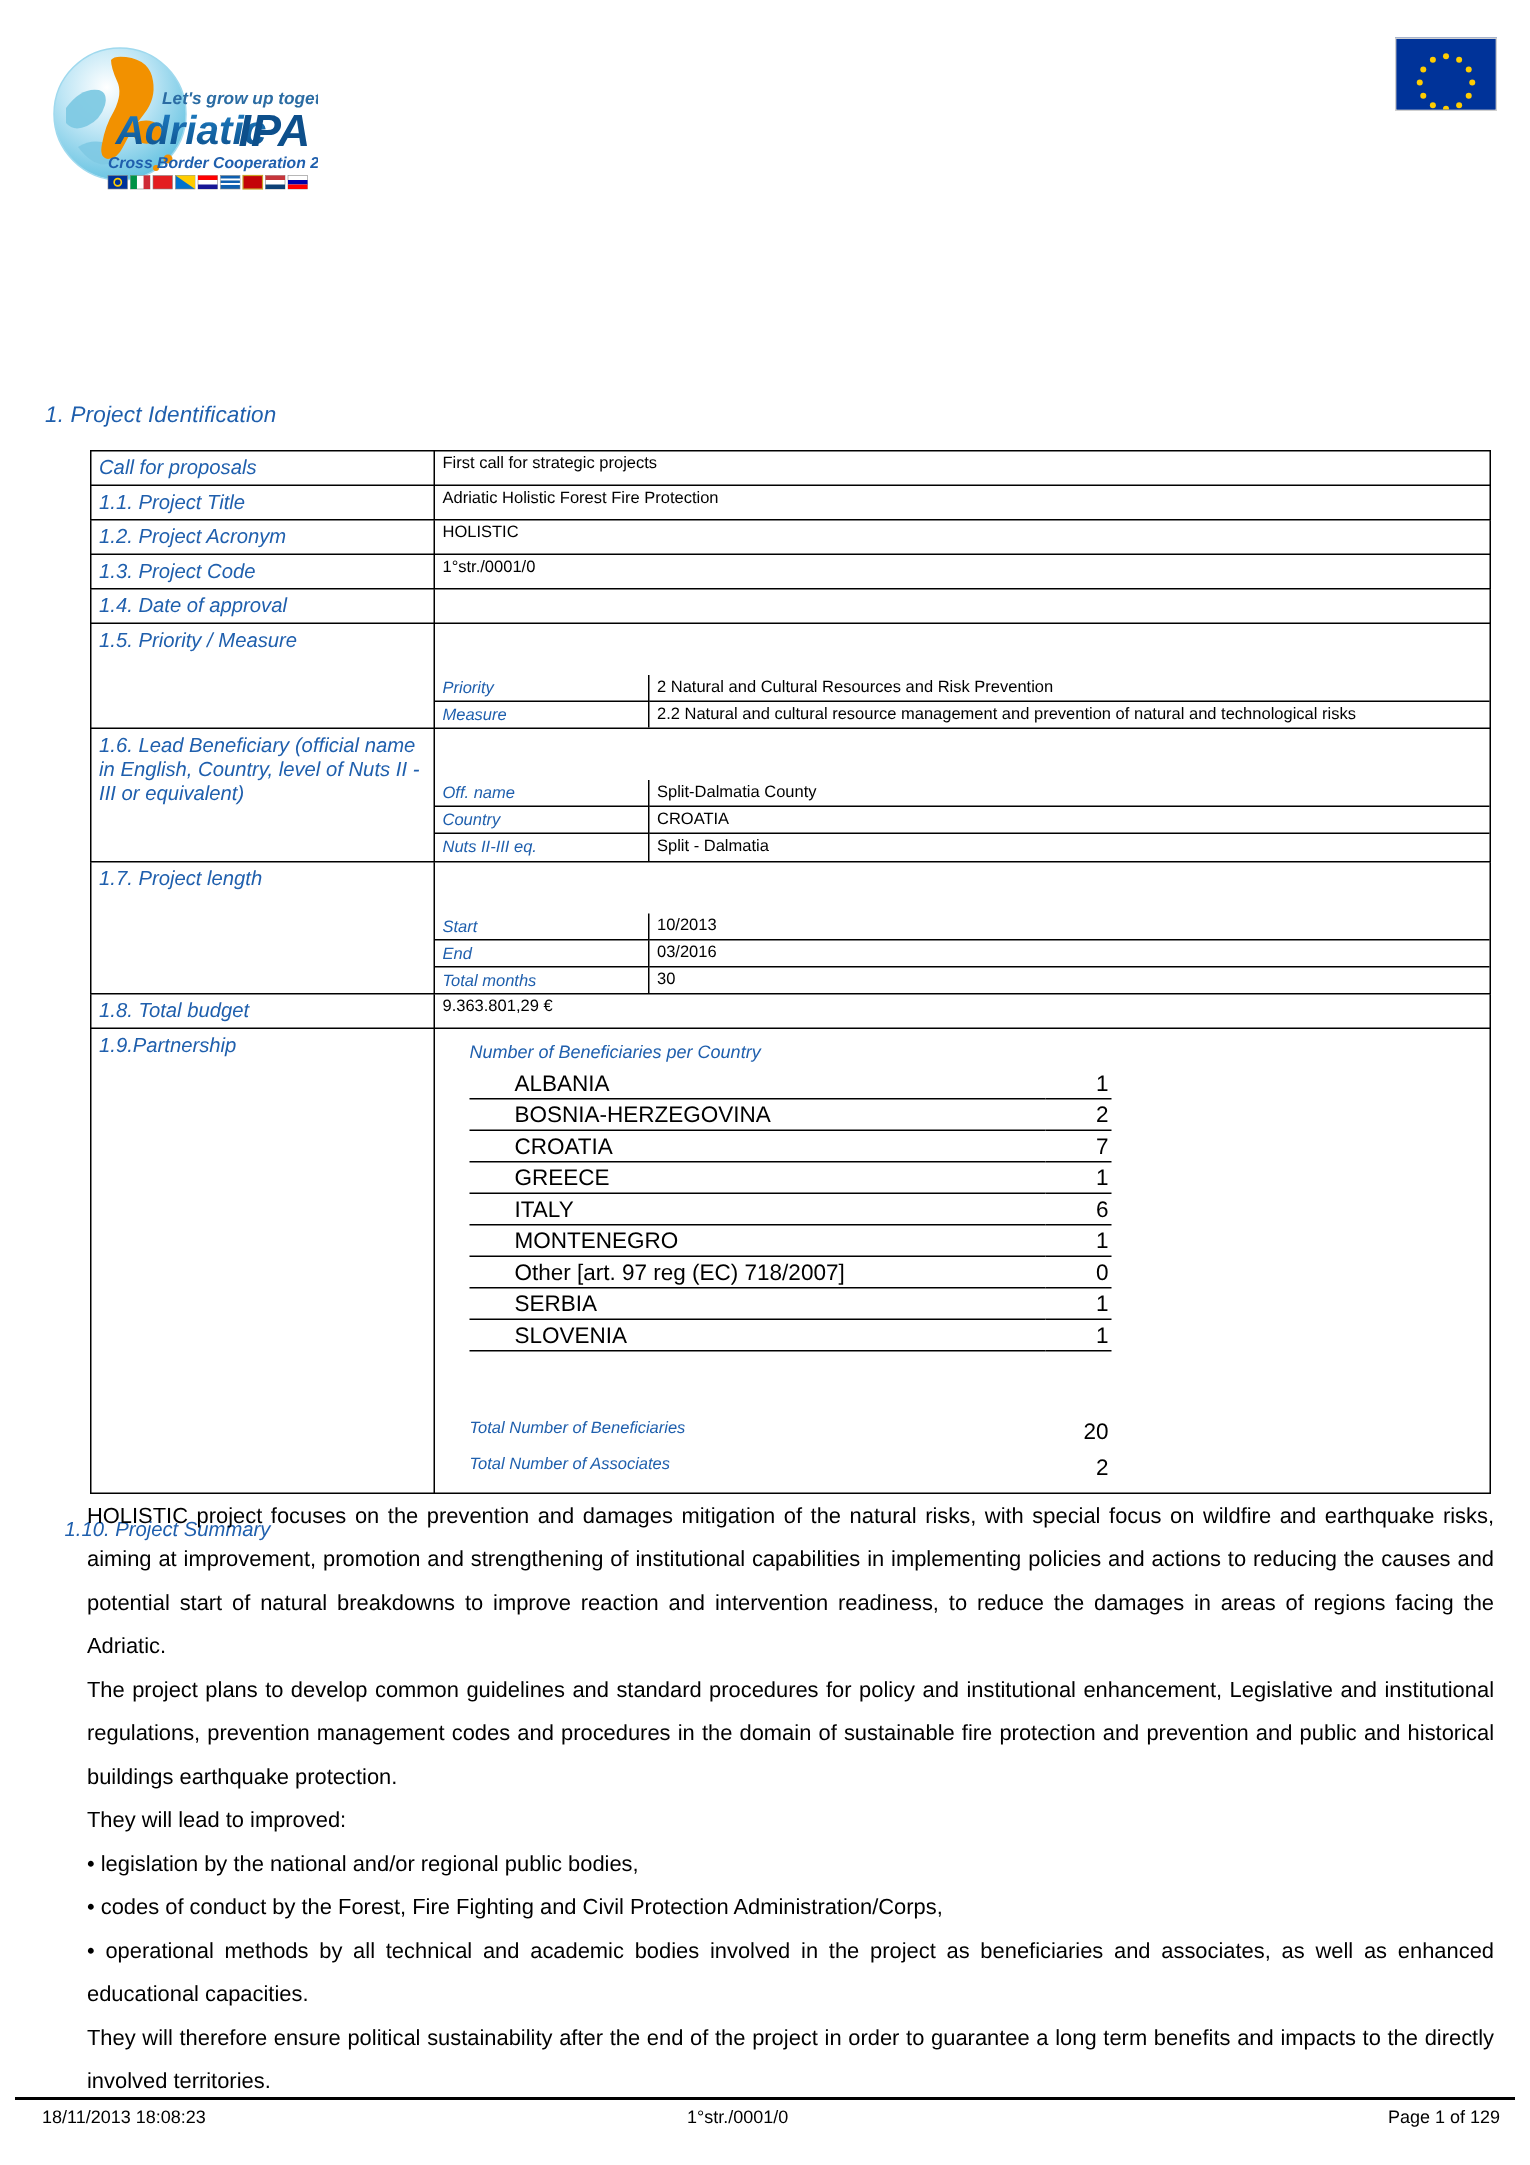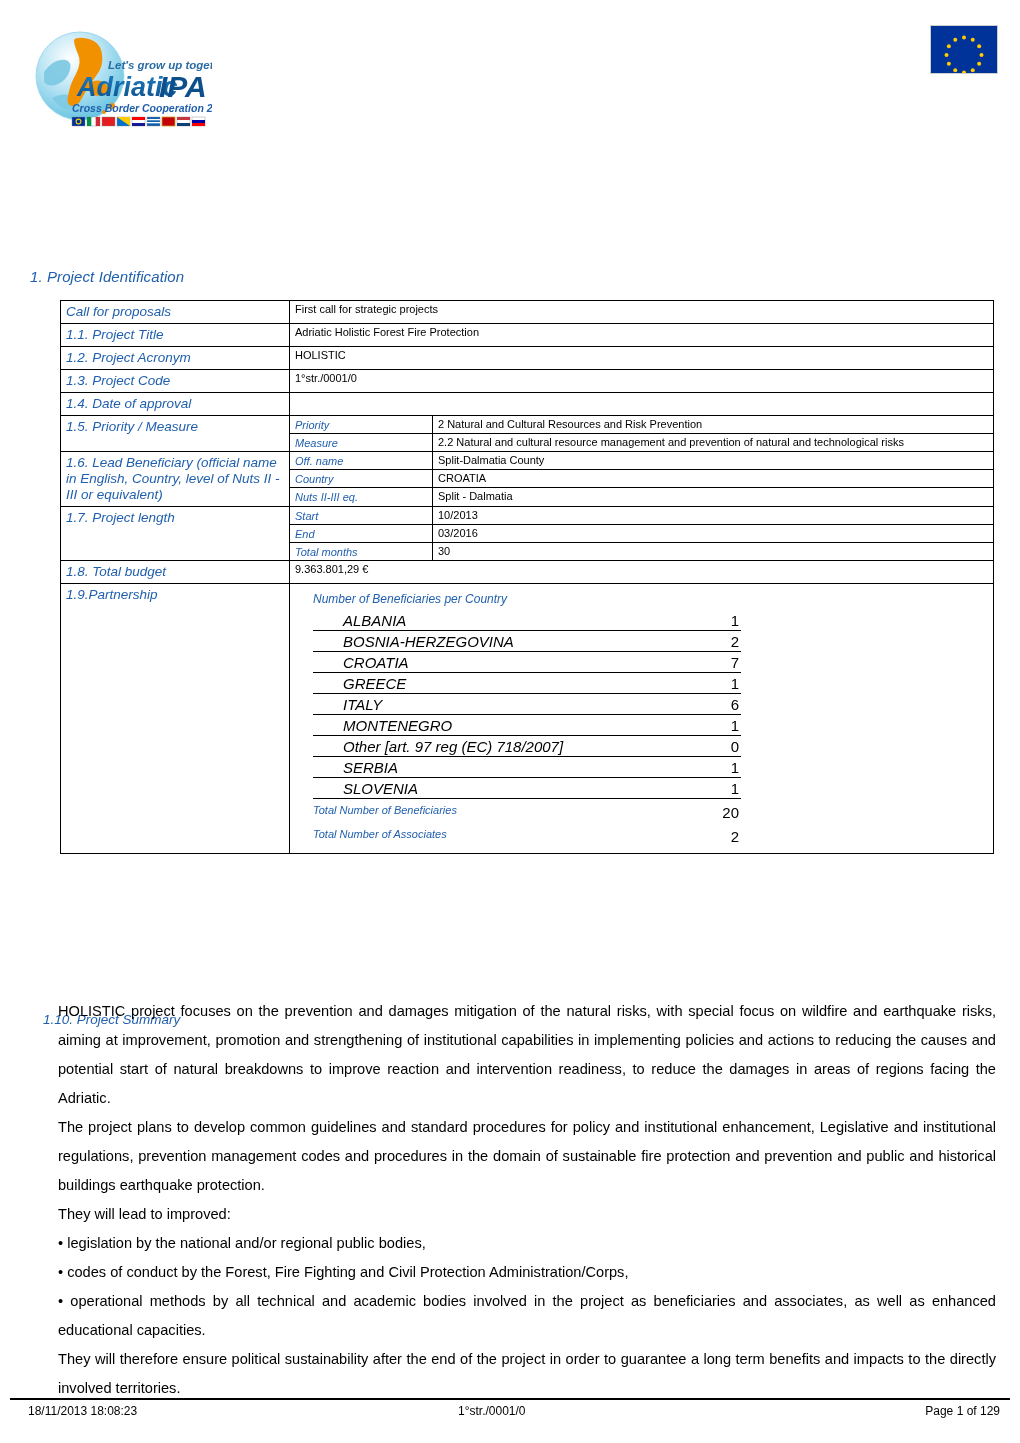--- a/index.html
+++ b/index.html
@@ -43,37 +43,37 @@
     color:#000;font-size:11px;font-style:normal;
     padding:2px 4px 2px 5px;line-height:1.2;
   }
   .sublbl{
     color:#1F5FAD;font-style:italic;font-size:11px;
     padding:3px 4px 1px 5px;line-height:1.15;
   }
   .cw-lbl{width:228px;margin-top:24px;}
 
   
-  table.sub{width:100%;border-collapse:collapse;table-layout:fixed;}
+  table.sub{width:100%;border-collapse:collapse;table-layout:fixed;margin-top:34px;}
   table.sub td{border:none;padding:0;}
   table.sub tr td.s-l{
     width:142px;border-right:1px solid #000;border-bottom:1px solid #000;
     vertical-align:top;
   }
   table.sub tr td.s-v{border-bottom:1px solid #000;vertical-align:top;}
   table.sub tr:last-child td{border-bottom:none;}
 
   
   .partner-box{padding:8px 5px 6px 5px;}
   .partner-cap{color:#1F5FAD;font-style:italic;font-size:12px;padding-left:18px;padding-bottom:4px;}
   table.ctab{border-collapse:collapse;table-layout:fixed;width:428px;margin-left:18px;}
   table.ctab td{border:none;border-bottom:1px solid #000;padding:2px 0 1px 0;font-size:15px;}
-  table.ctab td.cn{padding-left:30px;font-style:italic;}
+  table.ctab td.cn{padding-left:30px;}
   table.ctab td.cv{text-align:right;width:42px;padding-right:2px;}
-  table.ttab{border-collapse:collapse;table-layout:fixed;width:428px;margin-left:18px;}
+  table.ttab{border-collapse:collapse;table-layout:fixed;width:428px;margin-left:18px;margin-top:40px;}
   table.ttab td{border:none;padding:5px 0 2px 0;}
   table.ttab td.tl{color:#1F5FAD;font-style:italic;font-size:11px;}
   table.ttab td.tv{text-align:right;width:42px;font-size:15px;padding-right:2px;vertical-align:bottom;}
 
   
   .sum-title{
     position:absolute;left:43px;top:1012px;
     font-size:13.5px;font-style:italic;color:#1F5FAD;
   }
   .sum-body{

